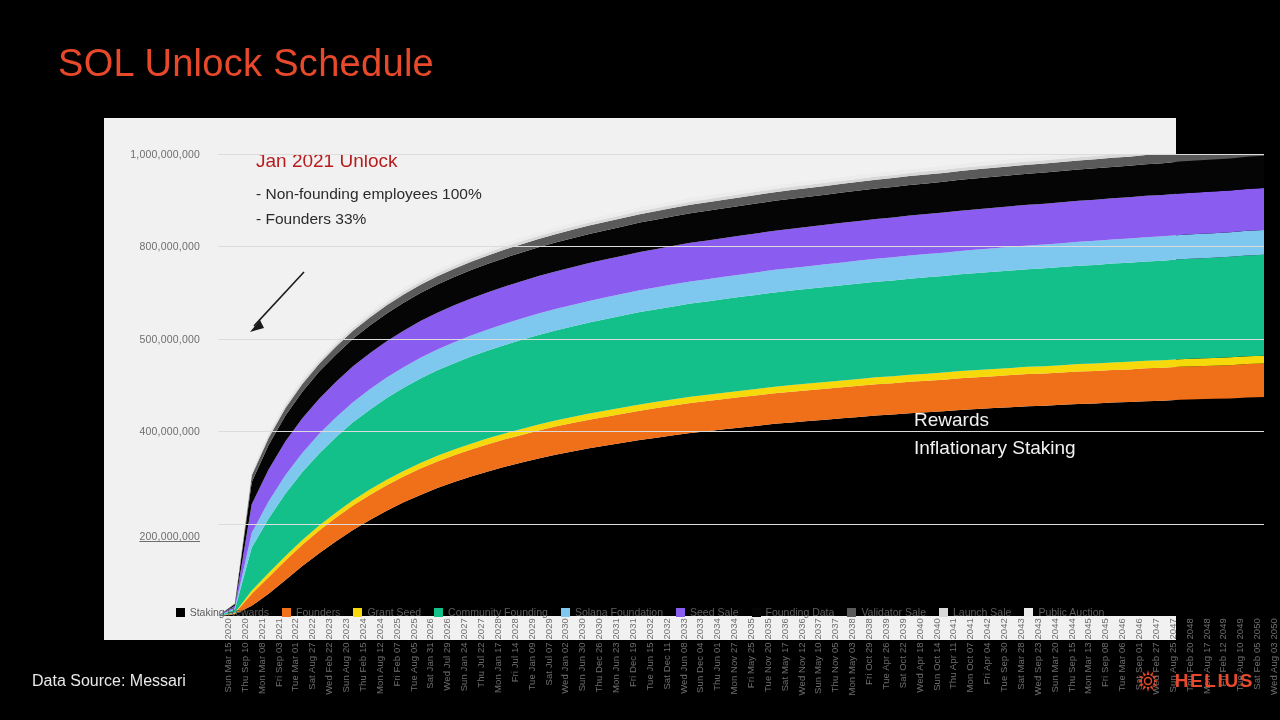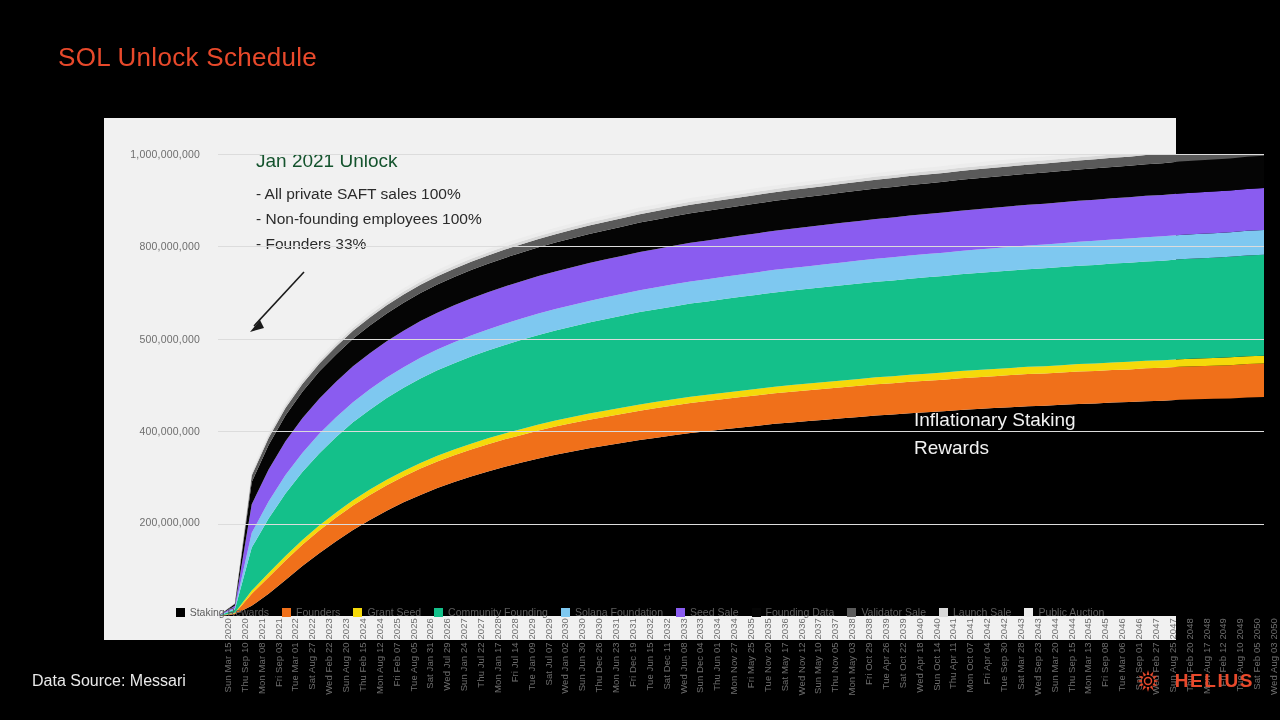--- a/index.html
+++ b/index.html
@@ -6,21 +6,21 @@
   html, body {
     width: 1280px; height: 720px;
     background: #000;
     font-family: "Liberation Sans", sans-serif;
     overflow: hidden;
   }
   .slide { position: relative; width: 1280px; height: 720px; background: #000; }
 
   .slide-title {
     position: absolute; left: 58px; top: 42px;
-    font-size: 26px; font-weight: 400; letter-spacing: .3px;
+    font-size: 38px; font-weight: 400; letter-spacing: .3px;
     color: #e8492b;
     white-space: nowrap;
   }
 
   
   .panel {
     position: absolute; left: 104px; top: 118px;
     width: 1072px; height: 522px;
     background: #f1f1f1;
   }
@@ -58,21 +58,21 @@
     transform-origin: left top;
     transform: rotate(-90deg) translateX(-100%);
     letter-spacing: .1px;
   }
 
   
   .annot {
     position: absolute; left: 152px; top: 32px;
     color: #2b2b2b;
   }
-  .annot-title { font-size: 19px; margin-bottom: 9px; color: #14532d; }
+  .annot-title { font-size: 19px; margin-bottom: 9px; color: #b91c1c; }
   .annot-line { font-size: 15.5px; line-height: 25px; color: #2b2b2b; white-space: nowrap; }
   .arrow { position: absolute; left: 138px; top: 150px; width: 70px; height: 70px; }
 
   .inflabel {
     position: absolute; left: 810px; top: 288px;
     font-size: 19px; line-height: 28px; color: #f2f2f2;
     white-space: nowrap;
   }
 
   
@@ -107,21 +107,21 @@
 
   <div class="slide-title">SOL Unlock Schedule</div>
 
   <div class="panel">
 
     <div class="ylabels">
         <div class="ylabel" style="top: 0px;">1,000,000,000</div>
         <div class="ylabel" style="top: 92.4px;">800,000,000</div>
         <div class="ylabel" style="top: 184.8px;">500,000,000</div>
         <div class="ylabel" style="top: 277.2px;">400,000,000</div>
-        <div class="ylabel" style="top: 368px;">200,000,000</div>
+        <div class="ylabel" style="top: 382px; text-decoration: underline;">200,000,000</div>
       </div>
 
     <div class="plot">
       <svg class="areasvg" id="area-svg" viewBox="0 0 1046 462" preserveAspectRatio="none">
           <path d="M0.00,462.00 L16.87,460.15 L33.74,451.84 L50.61,439.82 L67.48,425.96 L84.35,412.10 L101.23,399.17 L118.10,387.16 L134.97,376.07 L151.84,365.90 L168.71,356.66 L185.58,348.35 L202.45,340.96 L219.32,334.03 L236.19,328.02 L253.06,322.48 L269.94,317.39 L286.81,312.77 L303.68,308.62 L320.55,304.46 L337.42,300.76 L354.29,297.53 L371.16,294.29 L388.03,291.52 L404.90,288.75 L421.77,285.98 L438.65,283.67 L455.52,281.36 L472.39,279.05 L489.26,277.20 L506.13,275.35 L523.00,273.50 L539.87,271.66 L556.74,269.81 L573.61,268.42 L590.48,267.04 L607.35,265.65 L624.23,264.26 L641.10,262.88 L657.97,261.49 L674.84,260.57 L691.71,259.18 L708.58,258.26 L725.45,257.33 L742.32,255.95 L759.19,255.02 L776.06,254.10 L792.94,253.18 L809.81,252.25 L826.68,251.79 L843.55,250.87 L860.42,249.94 L877.29,249.48 L894.16,248.56 L911.03,248.09 L927.90,247.17 L944.77,246.71 L961.65,245.78 L978.52,245.32 L995.39,244.86 L1012.26,244.40 L1029.13,243.47 L1046.00,243.01 L1046.00,462.00 L1029.13,462.00 L1012.26,462.00 L995.39,462.00 L978.52,462.00 L961.65,462.00 L944.77,462.00 L927.90,462.00 L911.03,462.00 L894.16,462.00 L877.29,462.00 L860.42,462.00 L843.55,462.00 L826.68,462.00 L809.81,462.00 L792.94,462.00 L776.06,462.00 L759.19,462.00 L742.32,462.00 L725.45,462.00 L708.58,462.00 L691.71,462.00 L674.84,462.00 L657.97,462.00 L641.10,462.00 L624.23,462.00 L607.35,462.00 L590.48,462.00 L573.61,462.00 L556.74,462.00 L539.87,462.00 L523.00,462.00 L506.13,462.00 L489.26,462.00 L472.39,462.00 L455.52,462.00 L438.65,462.00 L421.77,462.00 L404.90,462.00 L388.03,462.00 L371.16,462.00 L354.29,462.00 L337.42,462.00 L320.55,462.00 L303.68,462.00 L286.81,462.00 L269.94,462.00 L253.06,462.00 L236.19,462.00 L219.32,462.00 L202.45,462.00 L185.58,462.00 L168.71,462.00 L151.84,462.00 L134.97,462.00 L118.10,462.00 L101.23,462.00 L84.35,462.00 L67.48,462.00 L50.61,462.00 L33.74,462.00 L16.87,462.00 L0.00,462.00 Z" fill="#000000"></path>
           <path d="M0.00,462.00 L16.87,459.23 L33.74,439.82 L50.61,423.19 L67.48,406.56 L84.35,390.85 L101.23,376.53 L118.10,363.59 L134.97,351.58 L151.84,340.96 L168.71,331.25 L185.58,322.48 L202.45,314.62 L219.32,307.46 L236.19,301.22 L253.06,295.45 L269.94,290.14 L286.81,285.28 L303.68,280.90 L320.55,276.51 L337.42,272.58 L354.29,269.12 L371.16,265.65 L388.03,262.65 L404.90,259.64 L421.77,256.64 L438.65,254.10 L455.52,251.56 L472.39,249.02 L489.26,247.08 L506.13,245.09 L523.00,243.10 L539.87,241.16 L556.74,239.22 L573.61,237.70 L590.48,236.17 L607.35,234.70 L624.23,233.22 L641.10,231.69 L657.97,230.17 L674.84,229.15 L691.71,227.67 L708.58,226.66 L725.45,225.64 L742.32,224.16 L759.19,223.15 L776.06,222.13 L792.94,221.11 L809.81,220.10 L826.68,219.54 L843.55,218.53 L860.42,217.51 L877.29,216.96 L894.16,215.94 L911.03,215.38 L927.90,214.37 L944.77,213.81 L961.65,212.80 L978.52,212.24 L995.39,211.69 L1012.26,211.13 L1029.13,210.12 L1046.00,209.56 L1046.00,243.01 L1029.13,243.47 L1012.26,244.40 L995.39,244.86 L978.52,245.32 L961.65,245.78 L944.77,246.71 L927.90,247.17 L911.03,248.09 L894.16,248.56 L877.29,249.48 L860.42,249.94 L843.55,250.87 L826.68,251.79 L809.81,252.25 L792.94,253.18 L776.06,254.10 L759.19,255.02 L742.32,255.95 L725.45,257.33 L708.58,258.26 L691.71,259.18 L674.84,260.57 L657.97,261.49 L641.10,262.88 L624.23,264.26 L607.35,265.65 L590.48,267.04 L573.61,268.42 L556.74,269.81 L539.87,271.66 L523.00,273.50 L506.13,275.35 L489.26,277.20 L472.39,279.05 L455.52,281.36 L438.65,283.67 L421.77,285.98 L404.90,288.75 L388.03,291.52 L371.16,294.29 L354.29,297.53 L337.42,300.76 L320.55,304.46 L303.68,308.62 L286.81,312.77 L269.94,317.39 L253.06,322.48 L236.19,328.02 L219.32,334.03 L202.45,340.96 L185.58,348.35 L168.71,356.66 L151.84,365.90 L134.97,376.07 L118.10,387.16 L101.23,399.17 L84.35,412.10 L67.48,425.96 L50.61,439.82 L33.74,451.84 L16.87,460.15 L0.00,462.00 Z" fill="#f0701a"></path>
           <path d="M0.00,462.00 L16.87,458.77 L33.74,436.59 L50.61,419.03 L67.48,401.94 L84.35,386.00 L101.23,371.45 L118.10,358.42 L134.97,346.32 L151.84,335.60 L168.71,325.80 L185.58,316.93 L202.45,309.03 L219.32,301.82 L236.19,295.54 L253.06,289.72 L269.94,284.36 L286.81,279.46 L303.68,275.03 L320.55,270.59 L337.42,266.62 L354.29,263.11 L371.16,259.60 L388.03,256.55 L404.90,253.50 L421.77,250.45 L438.65,247.86 L455.52,245.28 L472.39,242.69 L489.26,240.70 L506.13,238.67 L523.00,236.64 L539.87,234.65 L556.74,232.66 L573.61,231.09 L590.48,229.52 L607.35,228.00 L624.23,226.47 L641.10,224.90 L657.97,223.33 L674.84,222.27 L691.71,220.74 L708.58,219.68 L725.45,218.62 L742.32,217.09 L759.19,216.03 L776.06,214.97 L792.94,213.91 L809.81,212.84 L826.68,212.24 L843.55,211.18 L860.42,210.12 L877.29,209.52 L894.16,208.45 L911.03,207.85 L927.90,206.79 L944.77,206.19 L961.65,205.13 L978.52,204.53 L995.39,203.93 L1012.26,203.33 L1029.13,202.26 L1046.00,201.66 L1046.00,209.56 L1029.13,210.12 L1012.26,211.13 L995.39,211.69 L978.52,212.24 L961.65,212.80 L944.77,213.81 L927.90,214.37 L911.03,215.38 L894.16,215.94 L877.29,216.96 L860.42,217.51 L843.55,218.53 L826.68,219.54 L809.81,220.10 L792.94,221.11 L776.06,222.13 L759.19,223.15 L742.32,224.16 L725.45,225.64 L708.58,226.66 L691.71,227.67 L674.84,229.15 L657.97,230.17 L641.10,231.69 L624.23,233.22 L607.35,234.70 L590.48,236.17 L573.61,237.70 L556.74,239.22 L539.87,241.16 L523.00,243.10 L506.13,245.09 L489.26,247.08 L472.39,249.02 L455.52,251.56 L438.65,254.10 L421.77,256.64 L404.90,259.64 L388.03,262.65 L371.16,265.65 L354.29,269.12 L337.42,272.58 L320.55,276.51 L303.68,280.90 L286.81,285.28 L269.94,290.14 L253.06,295.45 L236.19,301.22 L219.32,307.46 L202.45,314.62 L185.58,322.48 L168.71,331.25 L151.84,340.96 L134.97,351.58 L118.10,363.59 L101.23,376.53 L84.35,390.85 L67.48,406.56 L50.61,423.19 L33.74,439.82 L16.87,459.23 L0.00,462.00 Z" fill="#f5d90a"></path>
           <path d="M0.00,462.00 L16.87,455.53 L33.74,393.62 L50.61,364.52 L67.48,339.57 L84.35,318.09 L101.23,299.38 L118.10,283.11 L134.97,268.24 L151.84,255.67 L168.71,244.03 L185.58,233.77 L202.45,224.49 L219.32,216.35 L236.19,209.15 L253.06,202.40 L269.94,196.58 L286.81,190.99 L303.68,185.86 L320.55,180.97 L337.42,176.53 L354.29,172.56 L371.16,168.58 L388.03,165.07 L404.90,161.56 L421.77,158.05 L438.65,155.23 L455.52,152.41 L472.39,149.60 L489.26,147.38 L506.13,145.11 L523.00,142.85 L539.87,140.63 L556.74,138.42 L573.61,136.61 L590.48,134.81 L607.35,133.06 L624.23,131.30 L641.10,129.50 L657.97,127.70 L674.84,126.40 L691.71,124.65 L708.58,123.35 L725.45,122.06 L742.32,120.30 L759.19,119.01 L776.06,117.72 L792.94,116.42 L809.81,115.13 L826.68,114.30 L843.55,113.01 L860.42,111.71 L877.29,110.88 L894.16,109.59 L911.03,108.75 L927.90,107.46 L944.77,106.63 L961.65,105.34 L978.52,104.50 L995.39,103.67 L1012.26,102.84 L1029.13,101.55 L1046.00,100.72 L1046.00,201.66 L1029.13,202.26 L1012.26,203.33 L995.39,203.93 L978.52,204.53 L961.65,205.13 L944.77,206.19 L927.90,206.79 L911.03,207.85 L894.16,208.45 L877.29,209.52 L860.42,210.12 L843.55,211.18 L826.68,212.24 L809.81,212.84 L792.94,213.91 L776.06,214.97 L759.19,216.03 L742.32,217.09 L725.45,218.62 L708.58,219.68 L691.71,220.74 L674.84,222.27 L657.97,223.33 L641.10,224.90 L624.23,226.47 L607.35,228.00 L590.48,229.52 L573.61,231.09 L556.74,232.66 L539.87,234.65 L523.00,236.64 L506.13,238.67 L489.26,240.70 L472.39,242.69 L455.52,245.28 L438.65,247.86 L421.77,250.45 L404.90,253.50 L388.03,256.55 L371.16,259.60 L354.29,263.11 L337.42,266.62 L320.55,270.59 L303.68,275.03 L286.81,279.46 L269.94,284.36 L253.06,289.72 L236.19,295.54 L219.32,301.82 L202.45,309.03 L185.58,316.93 L168.71,325.80 L151.84,335.60 L134.97,346.32 L118.10,358.42 L101.23,371.45 L84.35,386.00 L67.48,401.94 L50.61,419.03 L33.74,436.59 L16.87,458.77 L0.00,462.00 Z" fill="#14c08a"></path>
           <path d="M0.00,462.00 L16.87,454.15 L33.74,378.84 L50.61,347.42 L67.48,321.09 L84.35,298.91 L101.23,279.74 L118.10,263.25 L134.97,248.14 L151.84,235.34 L168.71,223.56 L185.58,213.17 L202.45,203.74 L219.32,195.52 L236.19,188.22 L253.06,181.38 L269.94,175.47 L286.81,169.79 L303.68,164.56 L320.55,159.57 L337.42,155.05 L354.29,150.98 L371.16,146.92 L388.03,143.36 L404.90,139.75 L421.77,136.15 L438.65,133.24 L455.52,130.33 L472.39,127.42 L489.26,125.16 L506.13,122.80 L523.00,120.44 L539.87,118.18 L556.74,115.87 L573.61,113.98 L590.48,112.13 L607.35,110.28 L624.23,108.43 L641.10,106.58 L657.97,104.69 L674.84,103.30 L691.71,101.50 L708.58,100.12 L725.45,98.73 L742.32,96.93 L759.19,95.54 L776.06,94.16 L792.94,92.82 L809.81,91.43 L826.68,90.51 L843.55,89.17 L860.42,87.78 L877.29,86.86 L894.16,85.52 L911.03,84.59 L927.90,83.21 L944.77,82.33 L961.65,80.94 L978.52,80.02 L995.39,79.14 L1012.26,78.22 L1029.13,76.83 L1046.00,75.95 L1046.00,100.72 L1029.13,101.55 L1012.26,102.84 L995.39,103.67 L978.52,104.50 L961.65,105.34 L944.77,106.63 L927.90,107.46 L911.03,108.75 L894.16,109.59 L877.29,110.88 L860.42,111.71 L843.55,113.01 L826.68,114.30 L809.81,115.13 L792.94,116.42 L776.06,117.72 L759.19,119.01 L742.32,120.30 L725.45,122.06 L708.58,123.35 L691.71,124.65 L674.84,126.40 L657.97,127.70 L641.10,129.50 L624.23,131.30 L607.35,133.06 L590.48,134.81 L573.61,136.61 L556.74,138.42 L539.87,140.63 L523.00,142.85 L506.13,145.11 L489.26,147.38 L472.39,149.60 L455.52,152.41 L438.65,155.23 L421.77,158.05 L404.90,161.56 L388.03,165.07 L371.16,168.58 L354.29,172.56 L337.42,176.53 L320.55,180.97 L303.68,185.86 L286.81,190.99 L269.94,196.58 L253.06,202.40 L236.19,209.15 L219.32,216.35 L202.45,224.49 L185.58,233.77 L168.71,244.03 L151.84,255.67 L134.97,268.24 L118.10,283.11 L101.23,299.38 L84.35,318.09 L67.48,339.57 L50.61,364.52 L33.74,393.62 L16.87,455.53 L0.00,462.00 Z" fill="#7ec8f0"></path>
           <path d="M0.00,462.00 L16.87,451.84 L33.74,350.20 L50.61,315.55 L67.48,287.36 L84.35,264.26 L101.23,244.63 L118.10,227.67 L134.97,212.34 L151.84,199.31 L168.71,187.29 L185.58,176.67 L202.45,167.11 L219.32,158.74 L236.19,151.31 L253.06,144.38 L269.94,138.32 L286.81,132.50 L303.68,127.14 L320.55,122.06 L337.42,117.39 L354.29,113.19 L371.16,109.03 L388.03,105.34 L404.90,101.64 L421.77,97.90 L438.65,94.89 L455.52,91.85 L472.39,88.84 L489.26,86.44 L506.13,83.99 L523.00,81.54 L539.87,79.14 L556.74,76.74 L573.61,74.71 L590.48,72.76 L607.35,70.82 L624.23,68.84 L641.10,66.90 L657.97,64.91 L674.84,63.43 L691.71,61.49 L708.58,60.01 L725.45,58.54 L742.32,56.64 L759.19,55.16 L776.06,53.68 L792.94,52.21 L809.81,50.73 L826.68,49.71 L843.55,48.28 L860.42,46.80 L877.29,45.78 L894.16,44.35 L911.03,43.34 L927.90,41.86 L944.77,40.89 L961.65,39.41 L978.52,38.39 L995.39,37.42 L1012.26,36.41 L1029.13,34.93 L1046.00,33.96 L1046.00,75.95 L1029.13,76.83 L1012.26,78.22 L995.39,79.14 L978.52,80.02 L961.65,80.94 L944.77,82.33 L927.90,83.21 L911.03,84.59 L894.16,85.52 L877.29,86.86 L860.42,87.78 L843.55,89.17 L826.68,90.51 L809.81,91.43 L792.94,92.82 L776.06,94.16 L759.19,95.54 L742.32,96.93 L725.45,98.73 L708.58,100.12 L691.71,101.50 L674.84,103.30 L657.97,104.69 L641.10,106.58 L624.23,108.43 L607.35,110.28 L590.48,112.13 L573.61,113.98 L556.74,115.87 L539.87,118.18 L523.00,120.44 L506.13,122.80 L489.26,125.16 L472.39,127.42 L455.52,130.33 L438.65,133.24 L421.77,136.15 L404.90,139.75 L388.03,143.36 L371.16,146.92 L354.29,150.98 L337.42,155.05 L320.55,159.57 L303.68,164.56 L286.81,169.79 L269.94,175.47 L253.06,181.38 L236.19,188.22 L219.32,195.52 L202.45,203.74 L185.58,213.17 L168.71,223.56 L151.84,235.34 L134.97,248.14 L118.10,263.25 L101.23,279.74 L84.35,298.91 L67.48,321.09 L50.61,347.42 L33.74,378.84 L16.87,454.15 L0.00,462.00 Z" fill="#8a5cf0"></path>
@@ -193,33 +193,32 @@
         <div class="xlabel" style="left: 965.645px;">Thu Feb 20 2048</div>
         <div class="xlabel" style="left: 982.516px;">Mon Aug 17 2048</div>
         <div class="xlabel" style="left: 999.387px;">Fri Feb 12 2049</div>
         <div class="xlabel" style="left: 1016.26px;">Tue Aug 10 2049</div>
         <div class="xlabel" style="left: 1033.13px;">Sat Feb 05 2050</div>
         <div class="xlabel" style="left: 1050px;">Wed Aug 03 2050</div>
       </div>
 
     <div class="annot">
       <div class="annot-title">Jan 2021 Unlock</div>
-      <div class="annot-line">- All private SAFT sales 100%</div>
       <div class="annot-line">- Non-founding employees 100%</div>
       <div class="annot-line">- Founders 33%</div>
     </div>
 
     <svg class="arrow" viewBox="0 0 70 70">
       <line x1="62" y1="4" x2="12" y2="58" stroke="#1a1a1a" stroke-width="1.6"></line>
       <polygon points="8,64 18,52 22,60" fill="#1a1a1a"></polygon>
     </svg>
 
     <div class="inflabel">
+      <div>Rewards</div>
       <div>Inflationary Staking</div>
-      <div>Rewards</div>
     </div>
 
     <div class="legend" id="legend">
         <div class="legend-item">
           <span class="swatch" style="background: rgb(0, 0, 0);"></span>
           <span class="legend-text">Staking Rewards</span>
         </div>
         <div class="legend-item">
           <span class="swatch" style="background: rgb(240, 112, 26);"></span>
           <span class="legend-text">Founders</span>

